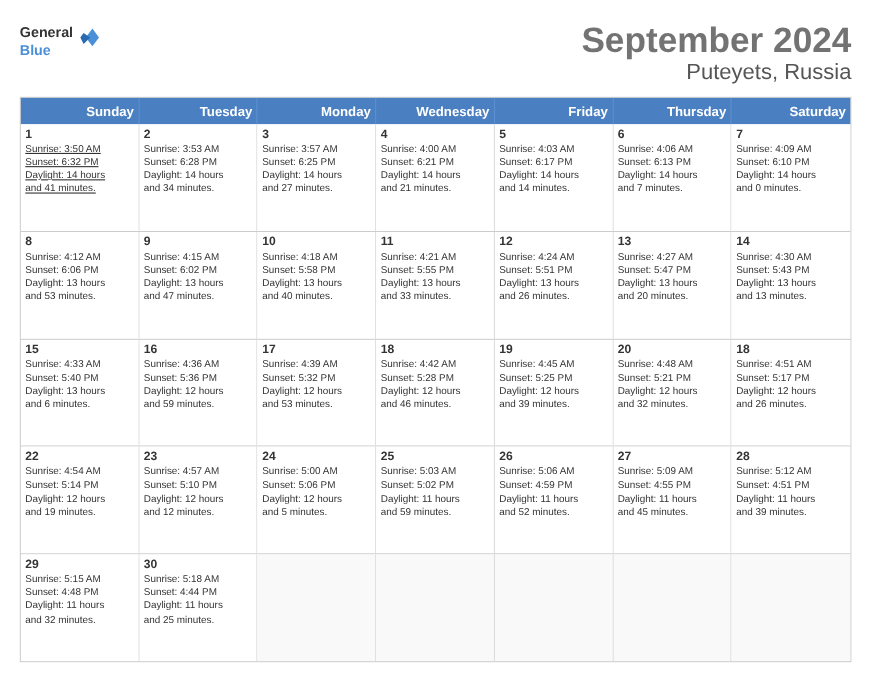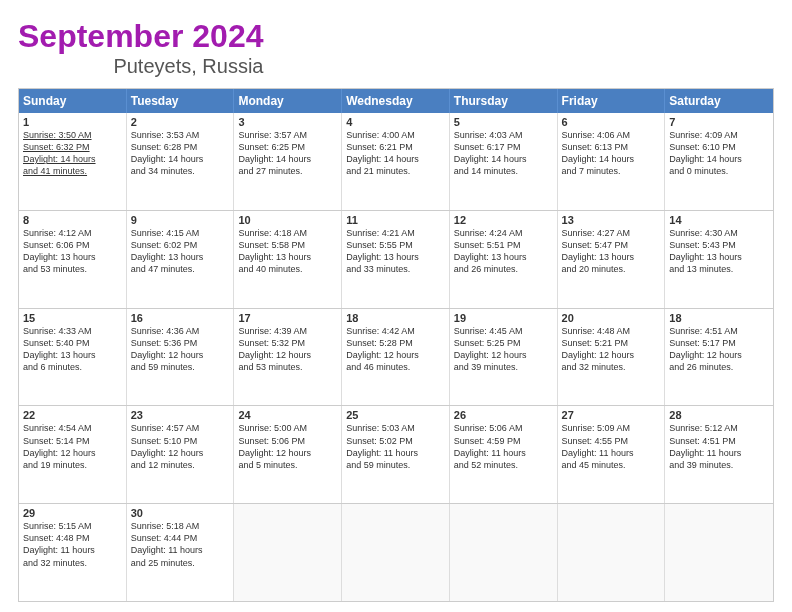--- a/index.html
+++ b/index.html
@@ -27,21 +27,21 @@
       display: flex;
       align-items: center;
       gap: 6px;
     }
     .title-block {
       text-align: right;
     }
     .month-title {
       font-size: 32px;
       font-weight: bold;
-      color: #a21caf;
+      color: #737373;
     }
     .location {
       font-size: 20px;
       color: #555;
     }
     .calendar {
       flex: 1;
       display: flex;
       flex-direction: column;
       border: 1px solid #ccc;
@@ -49,21 +49,21 @@
     .cal-header {
       display: grid;
       grid-template-columns: repeat(7, 1fr);
       background: #4a7fc1;
     }
     .cal-header-cell {
       color: #fff;
       font-weight: bold;
       font-size: 12px;
       padding: 5px 4px;
-      text-align: left;
+      text-align: right;
       border-right: 1px solid #5a8fd1;
     }
     .cal-header-cell:last-child { border-right: none; }
     .cal-body {
       display: flex;
       flex-direction: column;
       flex: 1;
     }
     .cal-row {
       display: grid;
@@ -93,34 +93,42 @@
       font-size: 9px;
       line-height: 1.35;
       color: #333;
     }
   </style>
 </head>
 <body>
 
 <div class="page">
   <div class="header">
+    <div class="logo">
+<svg width="72" height="40" viewBox="0 0 72 40" xmlns="http://www.w3.org/2000/svg">
+  <text x="0" y="16" font-size="13" font-weight="bold" fill="#333" font-family="Arial">General</text>
+  <text x="0" y="32" font-size="13" font-weight="bold" fill="#4a90d9" font-family="Arial">Blue</text>
+  <polygon points="66,8 72,16 66,24 60,16" fill="#4a90d9"></polygon>
+  <polygon points="58,12 64,16 58,22 55,16" fill="#2a6ab0"></polygon>
+</svg>
+      </div>
     <div class="title-block">
       <div class="month-title">September 2024</div>
       <div class="location">Puteyets, Russia</div>
     </div>
   </div>
 
   <div class="calendar">
     <div class="cal-header">
       <div class="cal-header-cell">Sunday</div>
       <div class="cal-header-cell">Tuesday</div>
       <div class="cal-header-cell">Monday</div>
       <div class="cal-header-cell">Wednesday</div>
+      <div class="cal-header-cell">Friday</div>
       <div class="cal-header-cell">Thursday</div>
-      <div class="cal-header-cell">Friday</div>
       <div class="cal-header-cell">Saturday</div>
     </div>
     <div class="cal-body" id="cal-body">
     <div class="cal-row">
           <div class="cal-cell">
             <span class="day-num">1</span>
             <div class="cell-text" style="white-space: pre-line; text-decoration: underline;">Sunrise: 3:50 AM
 Sunset: 6:32 PM
 Daylight: 14 hours
 and 41 minutes.</div>

